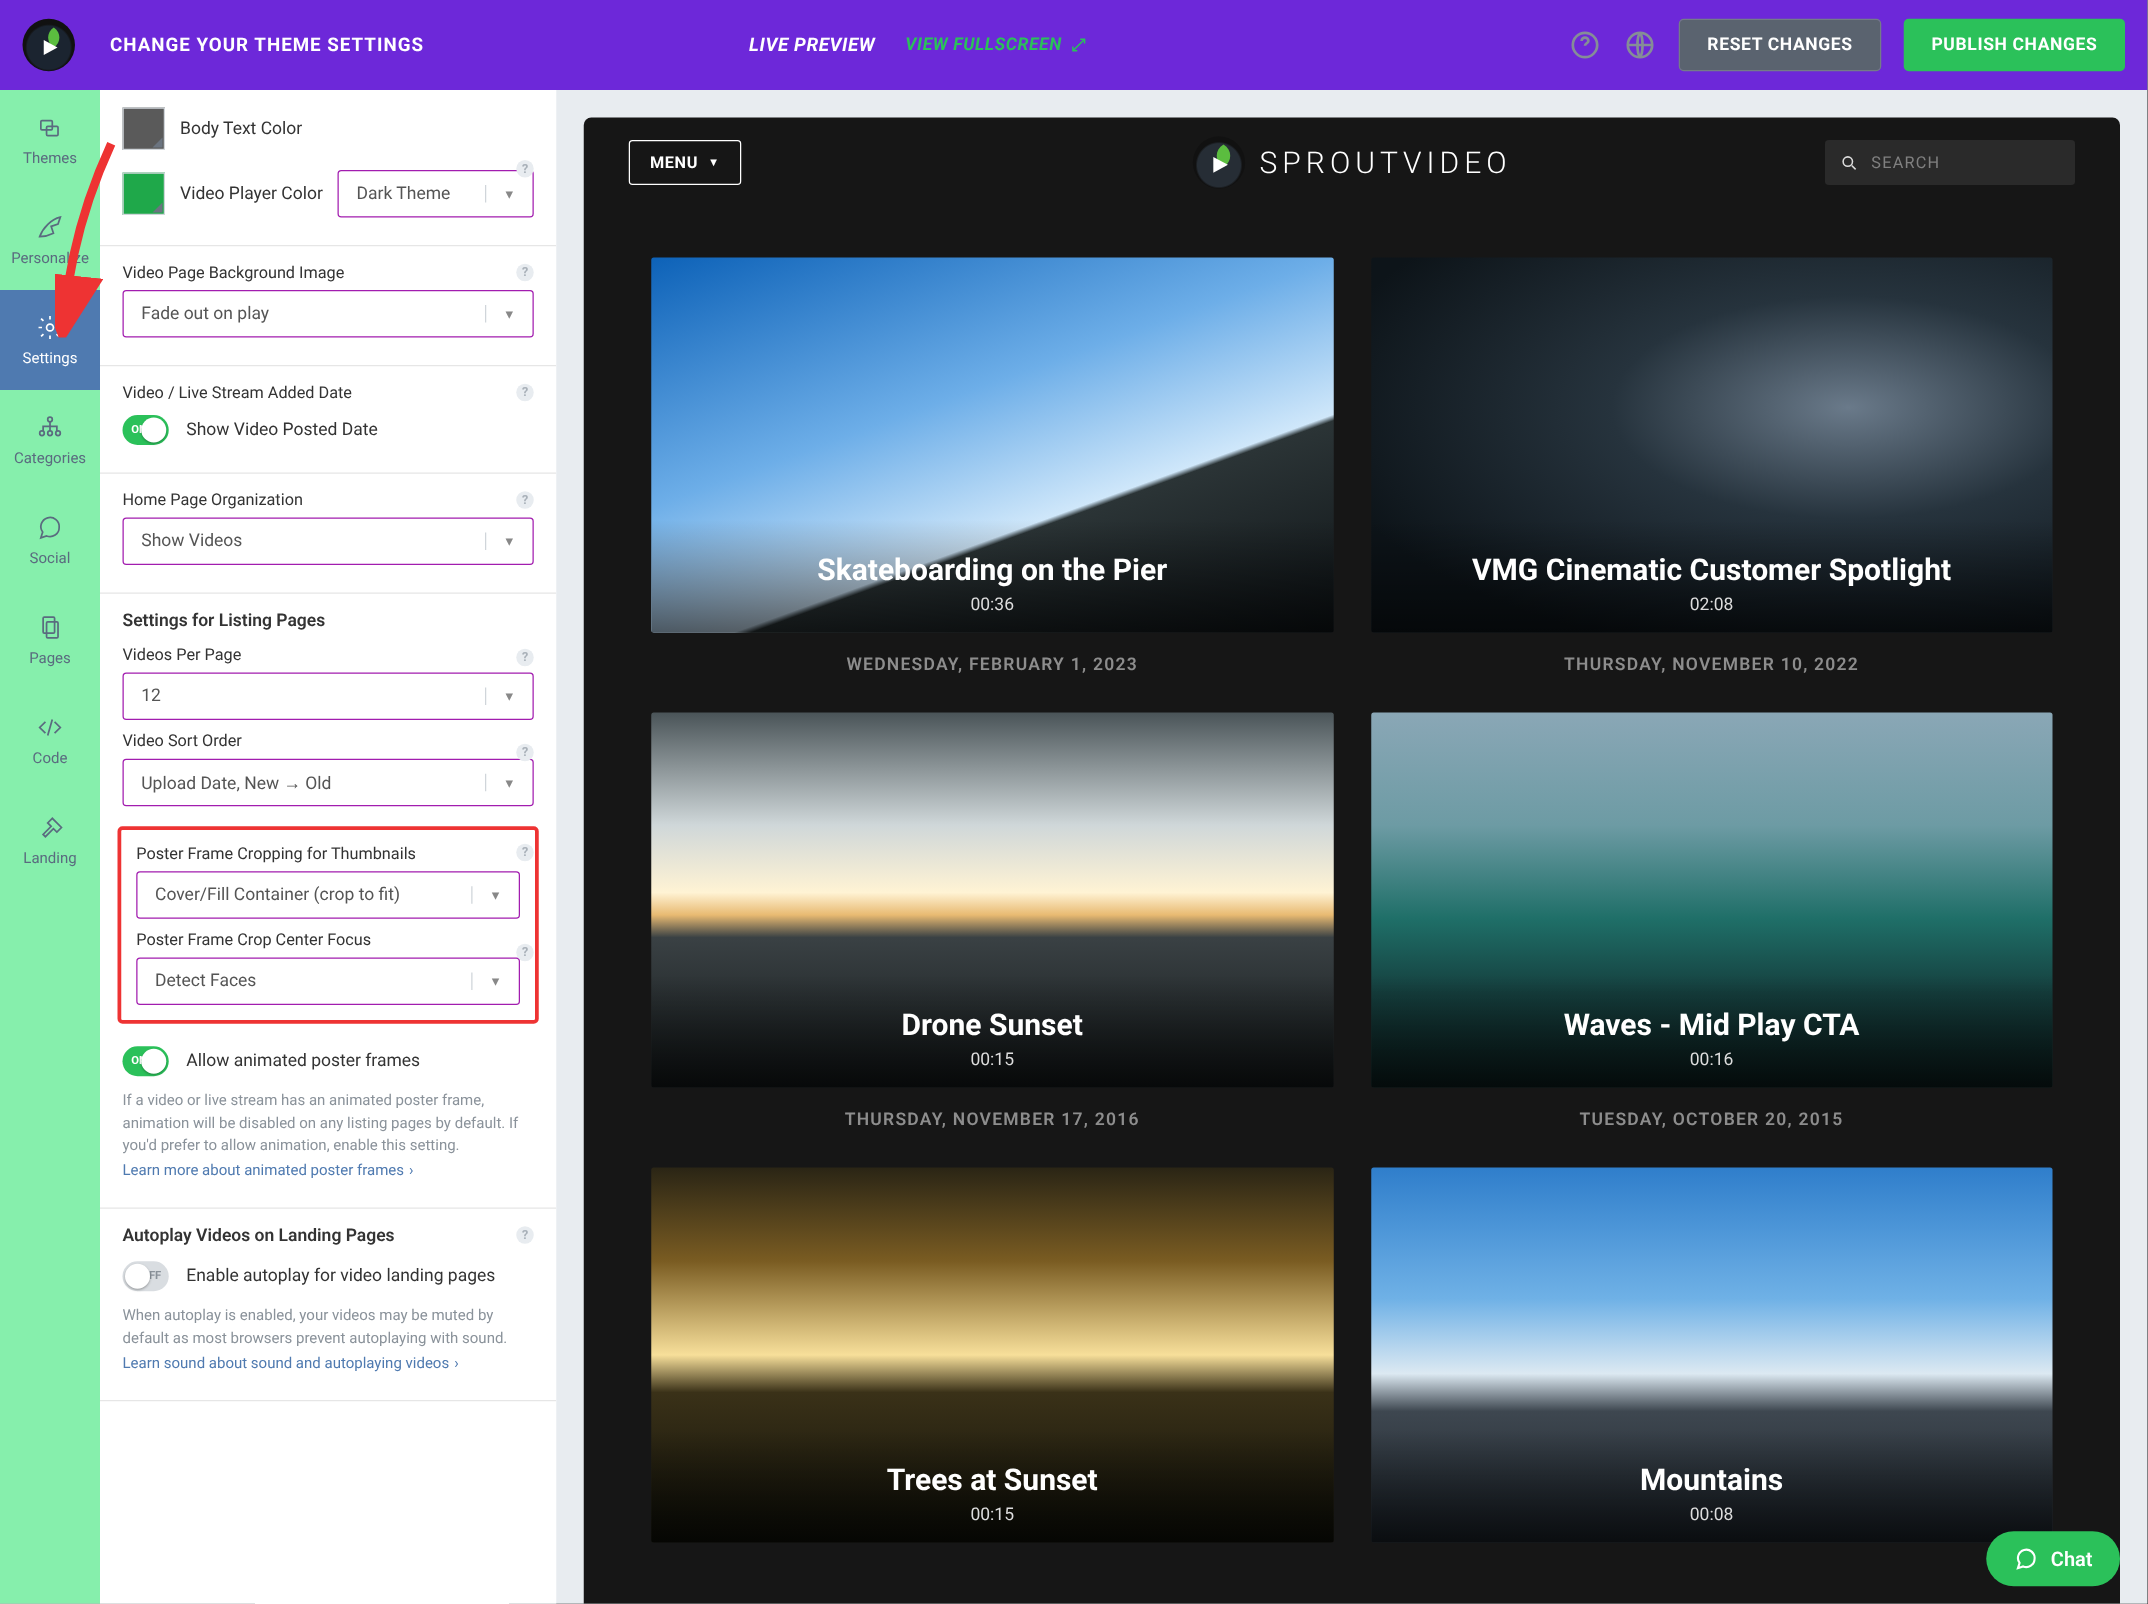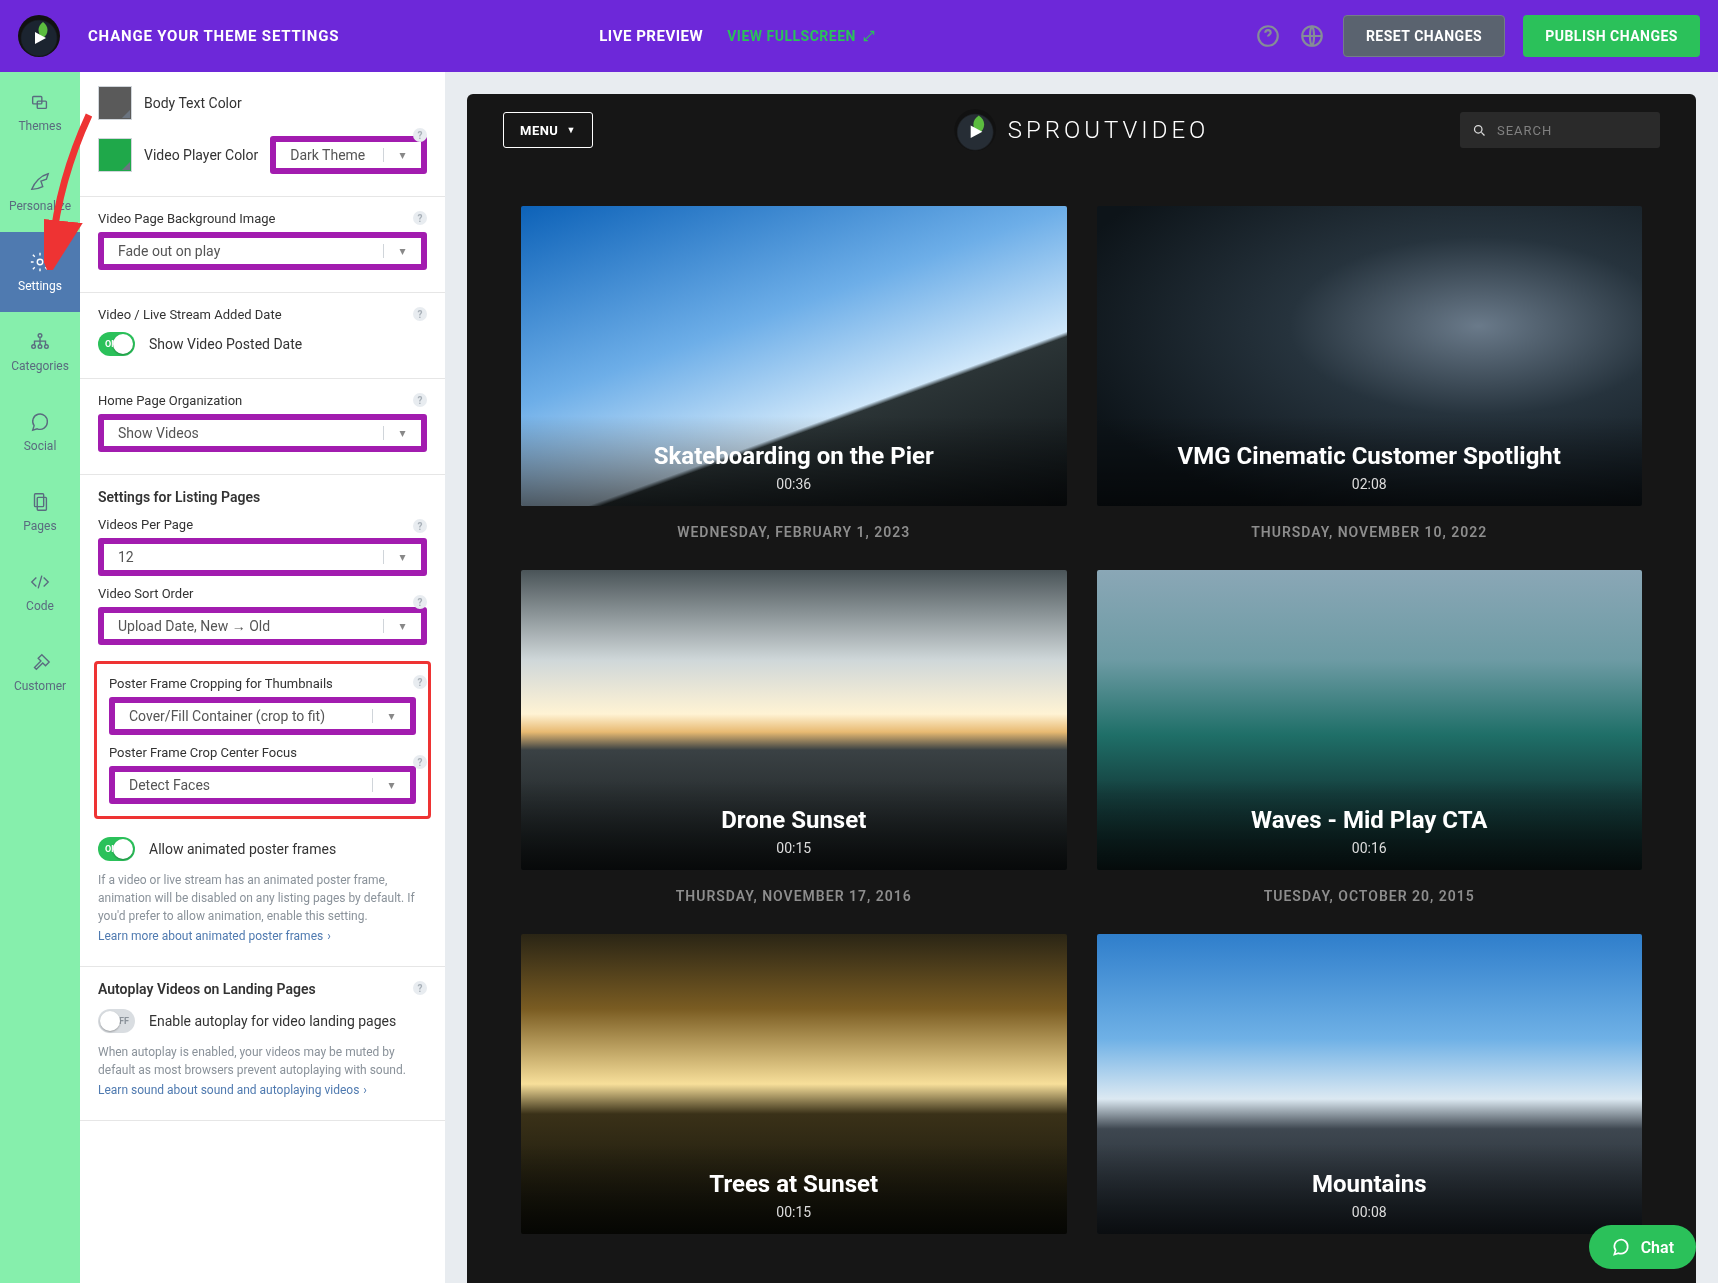--- a/index.html
+++ b/index.html
@@ -3,21 +3,21 @@
 <meta charset="utf-8">
 <style>
 * { margin: 0; padding: 0; box-sizing: border-box; font-family: -apple-system, BlinkMacSystemFont, "Segoe UI", Roboto, Helvetica, Arial, sans-serif; }
 body { background: #e8ecf0; width: 1718px; height: 1283px; overflow: hidden; position: relative; }
 
 
 .topbar { position: absolute; left: 0; right: 0; top: 0; height: 72px; background: #6d28d9; display: flex; align-items: center; padding: 0 18px; color: #fff; }
 .logo-badge { width: 42px; height: 42px; border-radius: 50%; background: radial-gradient(circle at 50% 55%, #1b2430 55%, #111 60%); display: flex; align-items: center; justify-content: center; margin-right: 28px; position: relative; }
 .logo-badge svg { position: absolute; }
 .topbar-title { font-size: 15px; font-weight: 700; letter-spacing: .8px; }
-.topbar-live { margin-left: 260px; font-size: 15px; font-weight: 700; letter-spacing: .5px; display: flex; align-items: center; gap: 24px; }
+.topbar-live { margin-left: 260px; font-size: 15px; font-weight: 700; letter-spacing: .5px; display: flex; align-items: center; gap: 24px; font-style: italic; }
 .topbar-live .vf { color: #2bc15a; font-size: 14px; font-weight: 700; letter-spacing: .5px; display: flex; align-items: center; gap: 6px; }
 .topbar-right { margin-left: auto; display: flex; align-items: center; gap: 18px; }
 .top-icon { width: 26px; height: 26px; color: #858d97; }
 .btn { height: 42px; border-radius: 4px; padding: 0 22px; font-size: 14px; font-weight: 700; letter-spacing: .5px; border: none; cursor: pointer; }
 .btn-grey { background: #5a636f; color: #fff; border:1px solid #747c87; }
 .btn-green { background: #2bc15a; color: #fff; }
 
 
 .rail { position: absolute; left: 0; top: 72px; bottom: 0; width: 80px; background: #86efac; display: flex; flex-direction: column; }
 .rail-item { height: 80px; display: flex; flex-direction: column; align-items: center; justify-content: center; gap: 6px; color: #5a6b7f; font-size: 12px; cursor: pointer; }
@@ -31,21 +31,21 @@
 .panel { position: absolute; left: 80px; top: 72px; bottom: 0; width: 365px; background: #fff; overflow-y: auto; }
 .panel::-webkit-scrollbar { width: 10px; }
 .panel::-webkit-scrollbar-thumb { background: #c7cdd3; border-radius: 5px; }
 .sec { padding: 14px 18px 22px 18px; border-bottom: 1px solid #e6e6e6; position: relative; }
 .sec h4 { font-size: 14px; font-weight: 600; color: #333; margin-bottom: 12px; }
 .sec .sub { font-size: 13px; color: #333; margin: 10px 0 6px 0; }
 .help-ic { width:14px; height:14px; border-radius:50%; background:#e8ecf0; color:#a8b0b8; display:inline-flex; align-items:center; justify-content:center; font-size:10px; font-weight:700; position:absolute; right:18px; }
 .row-inline { display: flex; align-items: center; gap: 12px; }
 .swatch { width: 34px; height: 34px; border: 1px solid #d0d5da; position: relative; }
 .swatch::after { content:''; position:absolute; right:1px; bottom:1px; width:0; height:0; border-left:8px solid transparent; border-bottom:8px solid #6b7480; }
-.sel { border:6px solid #a21caf; border-radius:3px; height:38px; display:flex; align-items:center; justify-content:space-between; padding:0 12px; font-size:14px; color:#555; background:#fff; cursor:pointer; }
+.sel { border:1px solid #a21caf; border-radius:3px; height:38px; display:flex; align-items:center; justify-content:space-between; padding:0 12px; font-size:14px; color:#555; background:#fff; cursor:pointer; }
 .sel .chev { color:#888; font-size:12px; }
 .sel.full { width:100%; }
 .sel.split { display:flex; padding:0; }
 .sel.split .val { flex:1; padding:0 14px; display:flex; align-items:center; }
 .sel.split .drop { width:38px; border-left:1px solid #d0d5da; display:flex; align-items:center; justify-content:center; }
 
 .toggle-row { display:flex; align-items:center; gap:14px; font-size:14px; color:#333; }
 .tog { width:37px; height:24px; border-radius:12px; position:relative; display:flex; align-items:center; }
 .tog.on { background:#2bc15a; }
 .tog.off { background:#d9dde1; }
@@ -171,21 +171,21 @@
   <div class="rail-item">
       <svg viewBox="0 0 24 24" fill="none" stroke="currentColor" stroke-width="1.5">
         <path d="M8 7l-5 5 5 5M16 7l5 5-5 5M14 5l-4 14"></path>
       </svg>
       <span>Code</span>
     </div>
   <div class="rail-item">
       <svg viewBox="0 0 24 24" fill="none" stroke="currentColor" stroke-width="1.5">
         <path d="M14 4l-4 4 3 3-7 7 2 2 7-7 3 3 4-4z"></path>
       </svg>
-      <span>Customer</span>
+      <span>Landing</span>
     </div>
 </div>
 
 <svg class="arrow-ann" width="60" height="160">
   <defs>
       <marker id="ah" markerWidth="8" markerHeight="8" refX="4" refY="4" orient="auto">
         <path d="M0,0 L8,4 L0,8 Z" fill="#e33"></path>
       </marker>
     </defs>
   <path d="M45 5 Q15 70 8 138" stroke="#e33" stroke-width="7" fill="none" marker-end="url(#ah)"></path>

